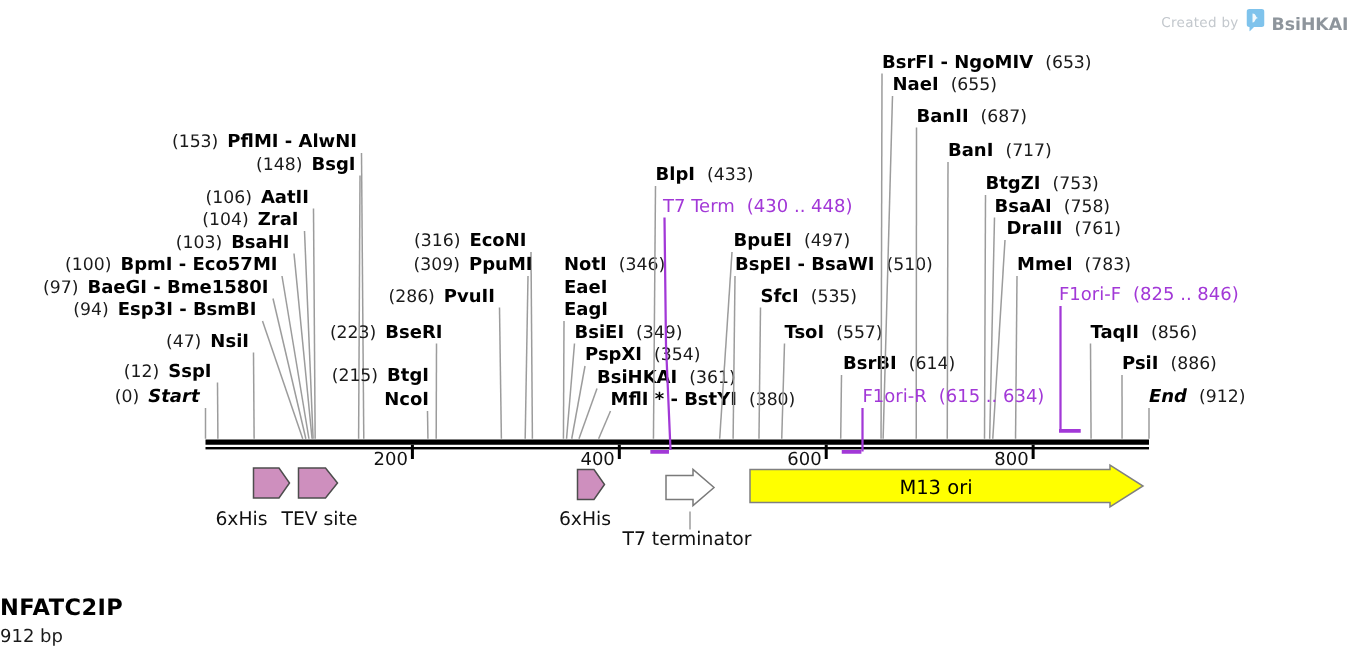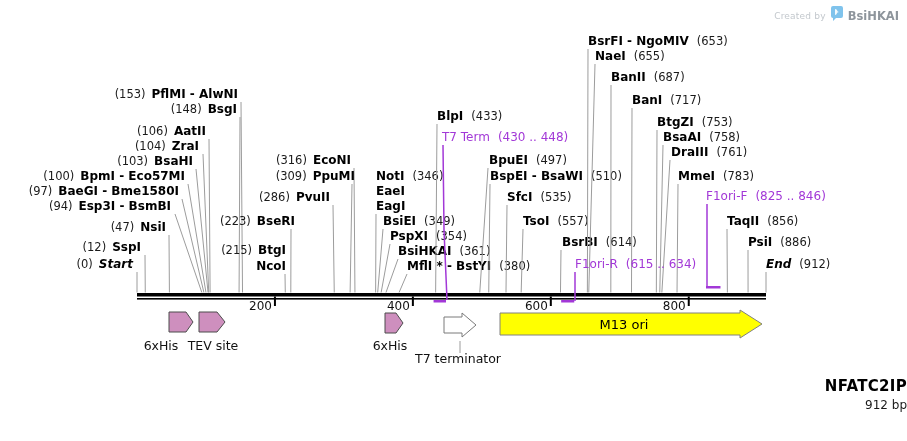--- a/index.html
+++ b/index.html
@@ -2,23 +2,23 @@
 <html><head>
 <meta charset="utf-8">
 <style>
   html,body{margin:0;padding:0;background:#fff;}
   .stage{position:relative;width:907px;height:441px;background:#ffffff;overflow:hidden;
          font-family:"DejaVu Sans",sans-serif;}
   .branding{position:absolute;top:6px;right:8px;display:flex;align-items:center;gap:5px;}
   .created-by{font-size:9px;color:#c3c8cd;letter-spacing:.2px;}
   .logo-text{font-size:11.5px;font-weight:bold;color:#8e959c;}
   .logo-icon{display:inline-block;}
-  .title-block{position:absolute;left:0;top:377px;width:907px;text-align:right;}
+  .title-block{position:absolute;left:0;top:396px;width:907px;text-align:left;}
   .seq-name{font-size:15px;font-weight:bold;color:#000;letter-spacing:.3px;}
-  .seq-len{font-size:12px;color:#1a1a1a;margin-top:3px;padding-left:48px;}
+  .seq-len{font-size:12px;color:#1a1a1a;margin-top:3px;}
   svg text{font-family:"DejaVu Sans",sans-serif;fill:#000;}
   .nm{font-weight:bold;font-size:12px;}
   .it{font-style:italic;}
   .ps{font-size:11.5px;fill:#1a1a1a;font-weight:normal;}
   .primer-txt{font-size:12px;}
   .tick-label{font-size:12px;fill:#111;}
   .feat-label{font-size:12.5px;fill:#111;}
   .inner-label{font-size:13px;fill:#000;}
 </style>
 </head>

